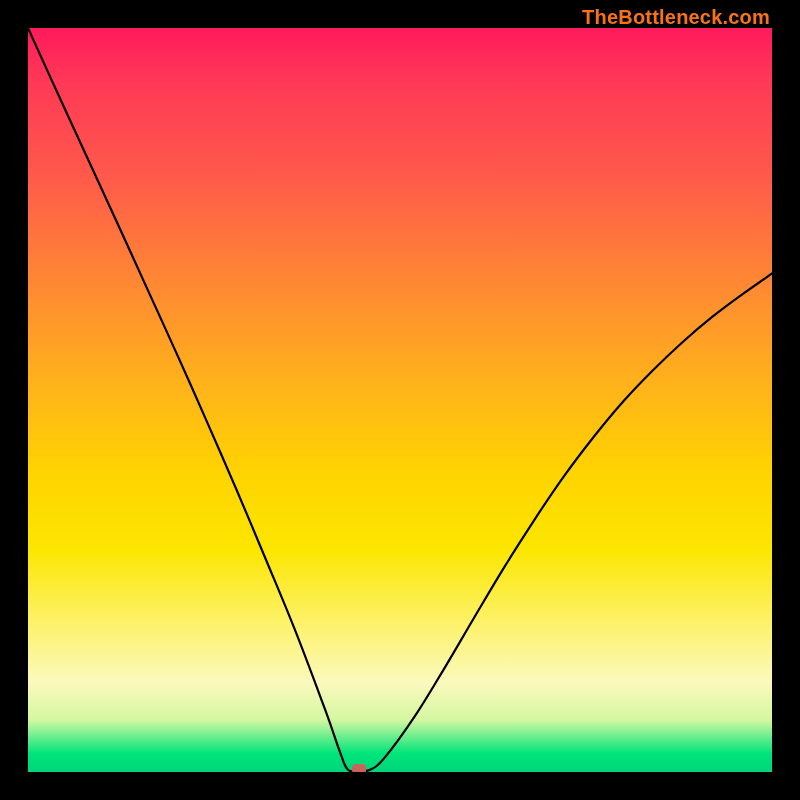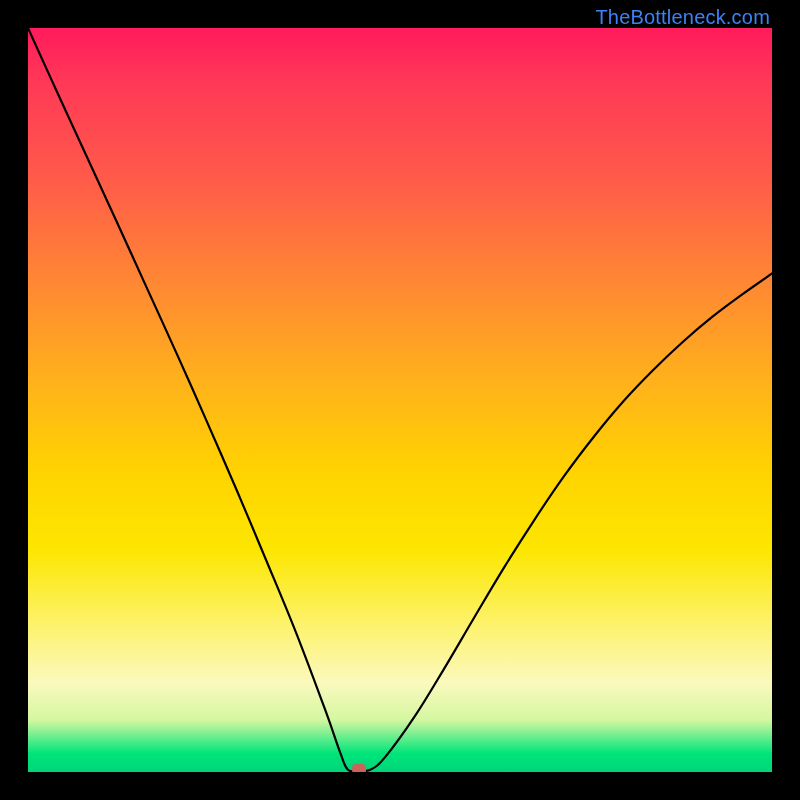--- a/index.html
+++ b/index.html
@@ -37,24 +37,24 @@
       #fbf9bd 88%,
       #d4f7a1 93%,
       #00e57a 97.5%,
       #00d47a 100%
     );
   }
   .watermark {
     position: absolute;
     right: 30px;
     top: 6px;
-    color: #3b82f6;
+    color: #f97316;
     font-size: 20px;
     letter-spacing: 0.2px;
-    font-weight: 400;
+    font-weight: 700;
     user-select: none;
   }
   svg.curve {
     position: absolute;
     inset: 0;
     width: 744px;
     height: 744px;
   }
   .curve path {
     fill: none;

